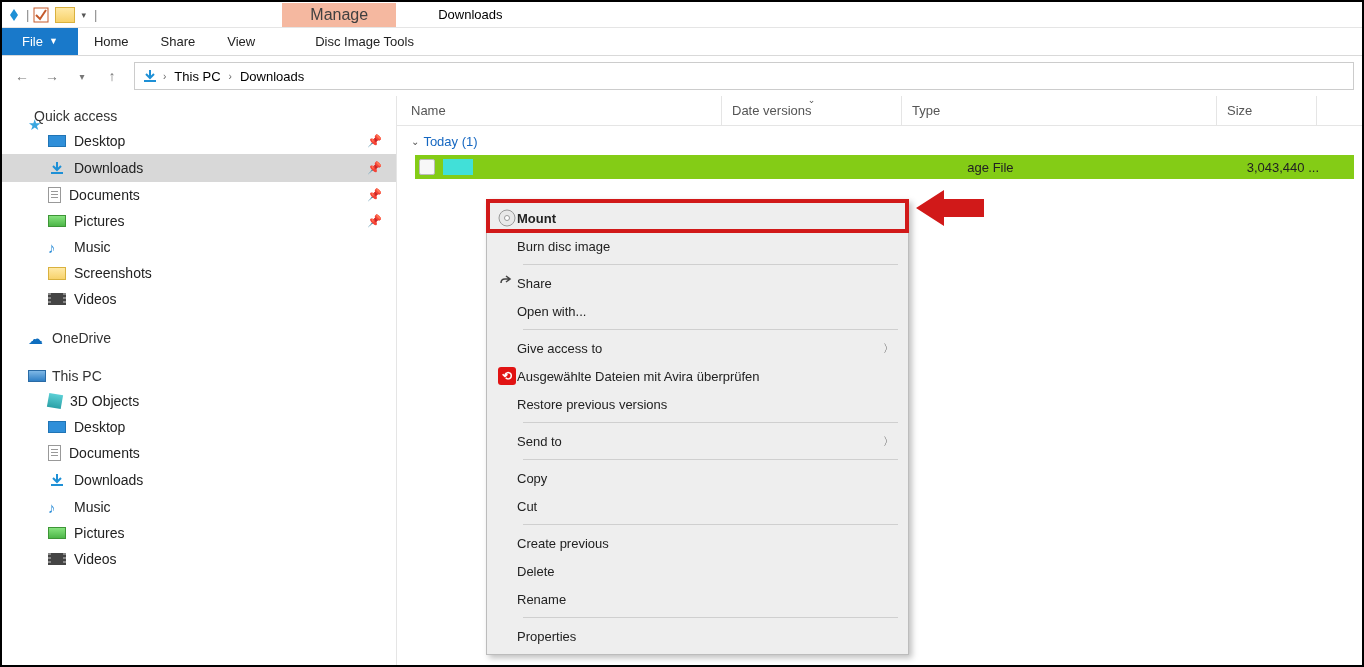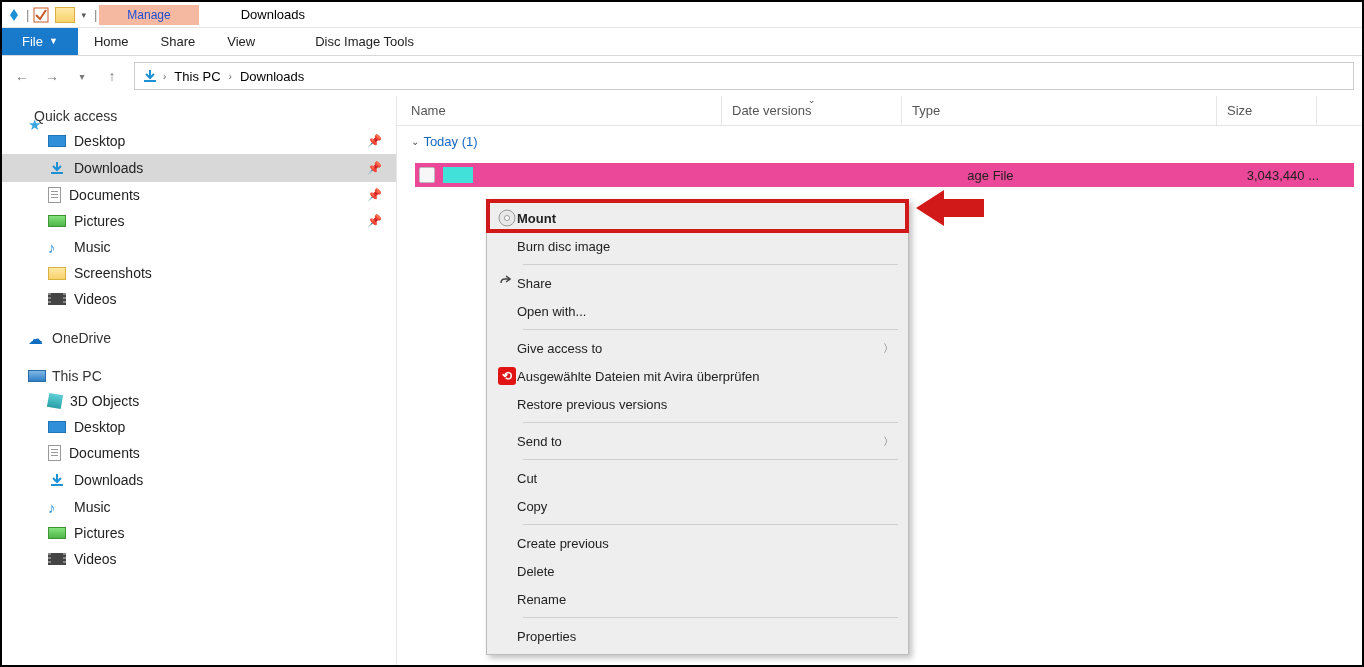--- a/index.html
+++ b/index.html
@@ -5,21 +5,21 @@
 * { box-sizing: border-box; margin: 0; padding: 0; font-family: "Segoe UI", sans-serif; }
 body { width: 1364px; height: 667px; background: #fff; border: 2px solid #000; position: relative; overflow: hidden; font-size: 13px; }
 
 
 .titlebar { display: flex; align-items: center; height: 26px; border-bottom: 1px solid #e5e5e5; }
 .titlebar .qat { display: flex; align-items: center; gap: 2px; padding-left: 4px; }
 .qat-icon { width: 16px; height: 16px; display: inline-flex; align-items: center; justify-content: center; }
 .qat-sep { color: #888; padding: 0 2px; }
 .titlebar .folder-icon { width: 20px; height: 16px; background: linear-gradient(#ffe9a6,#f7d26b); border: 1px solid #d9b13e; margin-left: 6px; }
 .titlebar .dropdown-caret { font-size: 9px; color: #555; padding: 0 4px; }
-.titlebar .contextual-tab { background: #f5b8a0; color: #1d4ed8; padding: 3px 28px; font-size: 12px; }
+.titlebar .contextual-tab { margin-left: 183px; background: #f5b8a0; color: #404040; padding: 3px 28px; font-size: 16px; }
 .titlebar .wintitle { margin-left: 42px; font-size: 13px; color: #000; }
 
 
 .ribbon { display: flex; align-items: stretch; height: 28px; border-bottom: 1px solid #d9d9d9; }
 .ribbon .file-tab { background: #1979ca; color: #fff; padding: 5px 20px 6px; font-size: 13px; display: flex; align-items: center; }
 .ribbon .tab { padding: 5px 16px; font-size: 13px; color: #222; display: flex; align-items: center; }
 .ribbon .tab.imgtools { margin-left: 28px; }
 
 
 .navbar { display: flex; align-items: center; height: 40px; padding: 4px 8px; gap: 6px; }
@@ -62,21 +62,21 @@
 .col.name { width: 325px; padding-left:14px; }
 .col.date { width: 180px; }
 .col.type { width: 315px; }
 .col.size { width: 100px; }
 .col .sort-caret { position:absolute; top:-1px; left:50%; transform:translateX(-50%); font-size:9px; color:#555; }
 
 .group-header { display:flex; align-items:center; gap:4px; padding:8px 10px 6px 14px; color:#1567c1; font-size:13px; }
 .group-header .chev { font-size:10px; color:#555; }
 
 .row { display:flex; align-items:center; height:24px; margin:0 8px 0 18px; }
-.row.selected { background:#ec4899;margin-top:8px; }
+.row.selected { background:#84cc16; }
 .row .cell { padding:0 10px; font-size:13px; color:#222; }
 .row .cell.name { width:319px; display:flex; align-items:center; gap:8px; padding-left:4px; }
 .row .cell.name .fileico { width:16px;height:16px;background:#f7f7f7;border:1px solid #bbb;border-radius:2px;position:relative; }
 .row .cell.name .filename { background:#41e0d8; padding:0 4px; min-width:30px; height:16px; }
 .row .cell.date { width:180px; }
 .row .cell.type { width:315px; }
 .row .cell.size { width:100px; text-align:right; }
 
 
 .context-menu { position:absolute; left:484px; top:197px; width:423px; background:#eee; border:1px solid #bcbcbc; box-shadow:3px 3px 6px rgba(0,0,0,0.25); padding:4px 2px; z-index:5; }
@@ -313,25 +313,25 @@
     </div>
   <div class="cm-sep"></div>
   <div class="cm-item">
       <span class="cm-ico"></span>
       <span class="cm-label">Send to</span>
       <span class="cm-arrow">〉</span>
     </div>
   <div class="cm-sep"></div>
   <div class="cm-item">
       <span class="cm-ico"></span>
+      <span class="cm-label">Copy</span>
+    </div>
+  <div class="cm-item">
+      <span class="cm-ico"></span>
       <span class="cm-label">Cut</span>
-    </div>
-  <div class="cm-item">
-      <span class="cm-ico"></span>
-      <span class="cm-label">Copy</span>
     </div>
   <div class="cm-sep"></div>
   <div class="cm-item">
       <span class="cm-ico"></span>
       <span class="cm-label">Create previous</span>
     </div>
   <div class="cm-item">
       <span class="cm-ico"></span>
       <span class="cm-label">Delete</span>
     </div>

